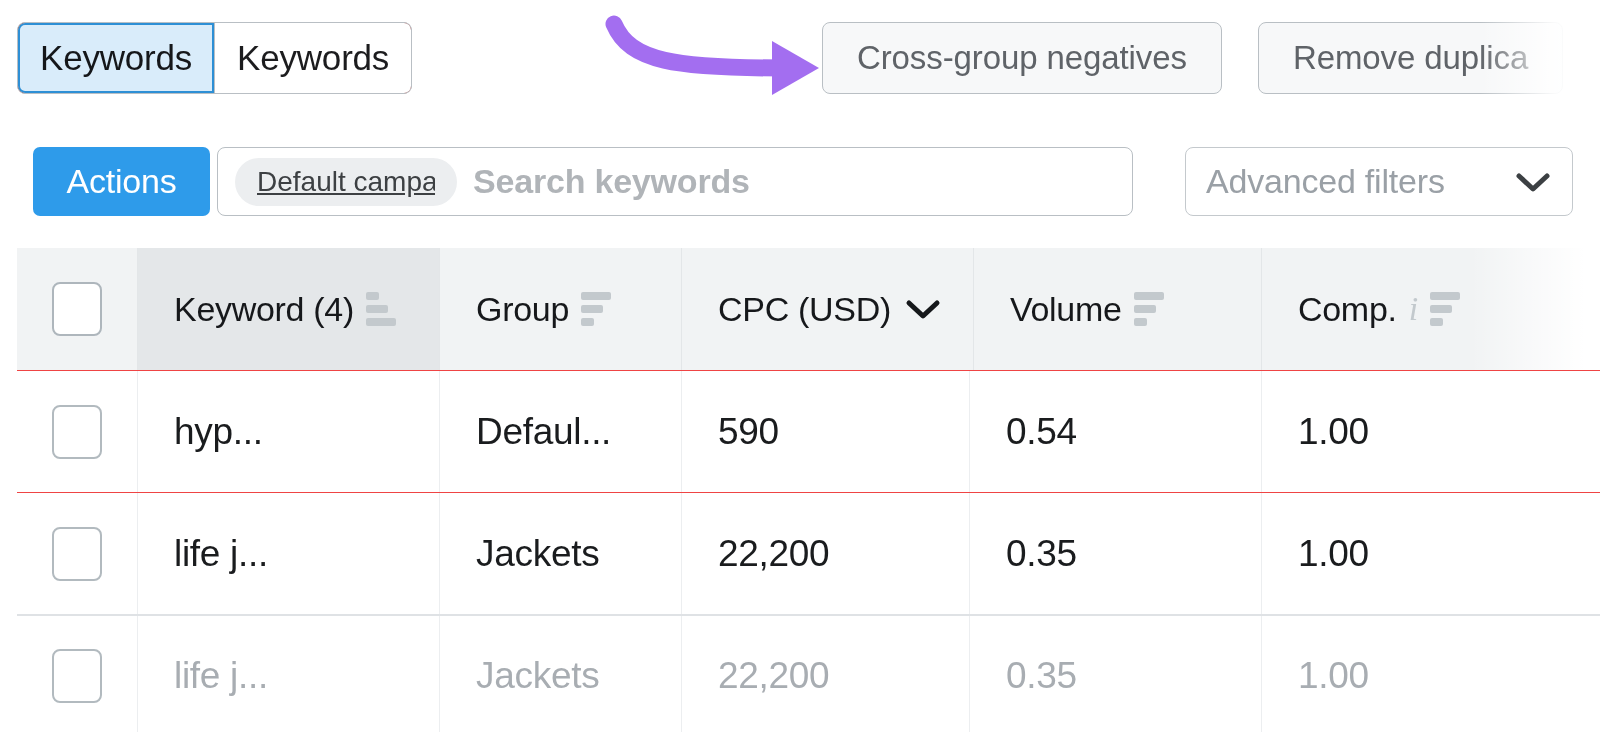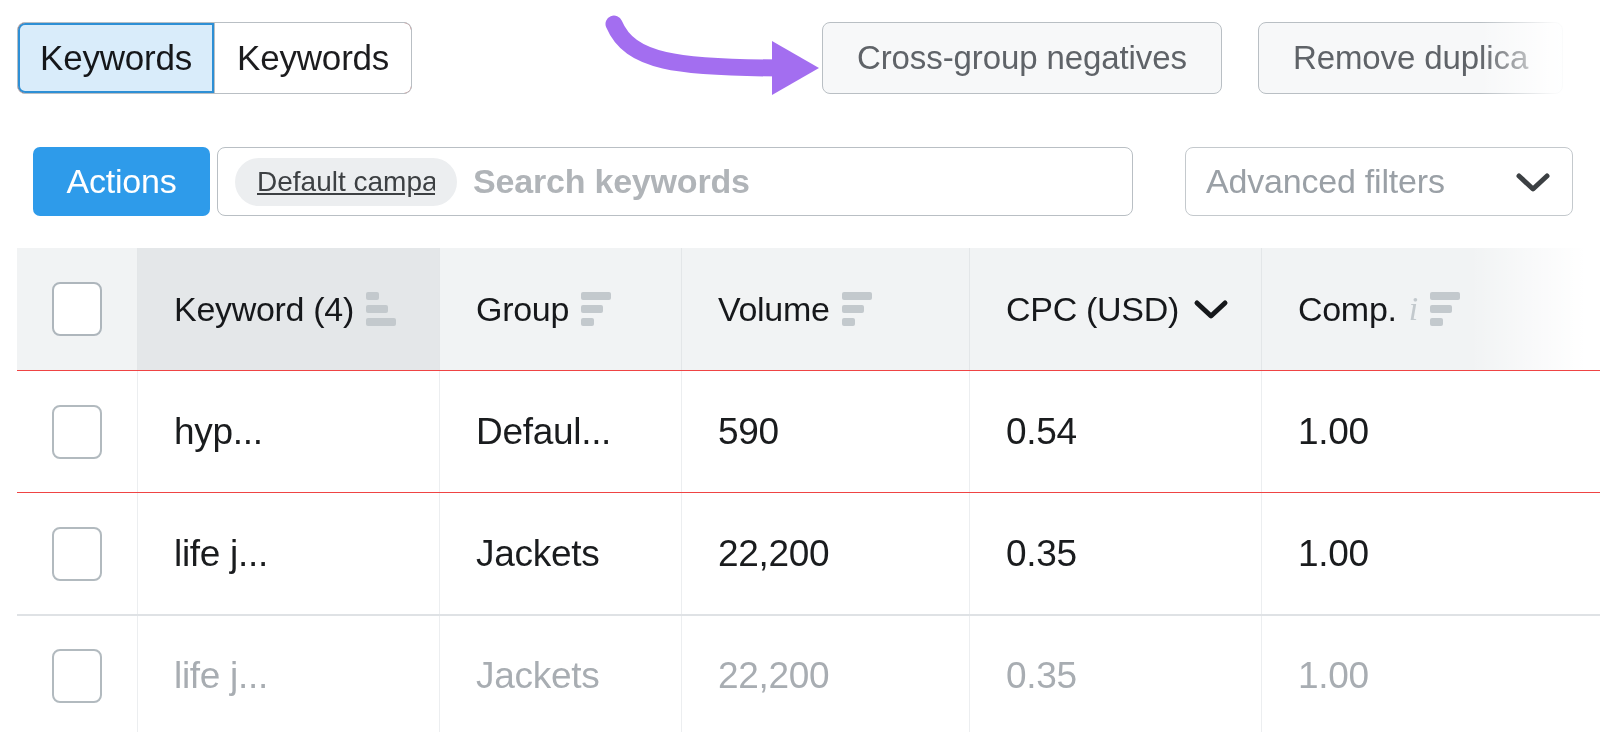--- a/index.html
+++ b/index.html
@@ -353,38 +353,38 @@
 
     <div class="th c-group">
       <span class="th-label">Group</span>
       <span class="sort-ico sort-desc">
           <span></span>
           <span></span>
           <span></span>
         </span>
     </div>
 
-    <div class="th c-volume">
-      <span class="th-label">Volume</span>
-      <span class="sort-ico sort-desc">
-          <span></span>
-          <span></span>
-          <span></span>
-        </span>
-    </div>
-
     <div class="th c-cpc">
       <span class="th-label">CPC (USD)</span>
       <span class="chev-dark">
         <svg width="36" height="22" viewBox="0 0 36 22">
           <path d="M4 5 L18 18 L32 5" stroke="#16181b" stroke-width="5" fill="none" stroke-linecap="round" stroke-linejoin="round"></path>
         </svg>
       </span>
     </div>
 
+    <div class="th c-volume">
+      <span class="th-label">Volume</span>
+      <span class="sort-ico sort-desc">
+          <span></span>
+          <span></span>
+          <span></span>
+        </span>
+    </div>
+
     <div class="th c-comp">
       <span class="th-label">Comp.</span>
       <span class="info-ico">i</span>
       <span class="sort-ico sort-desc">
           <span></span>
           <span></span>
           <span></span>
         </span>
     </div>
   </div>

